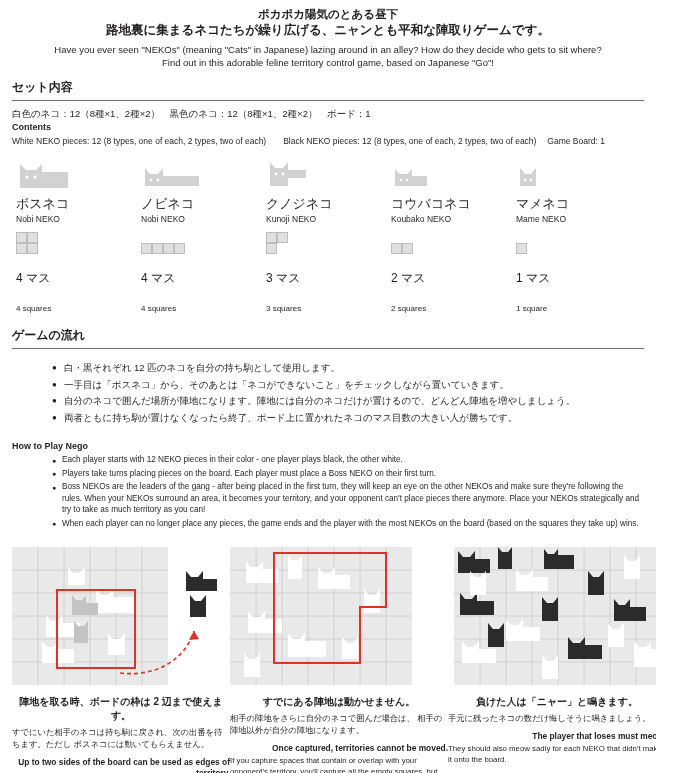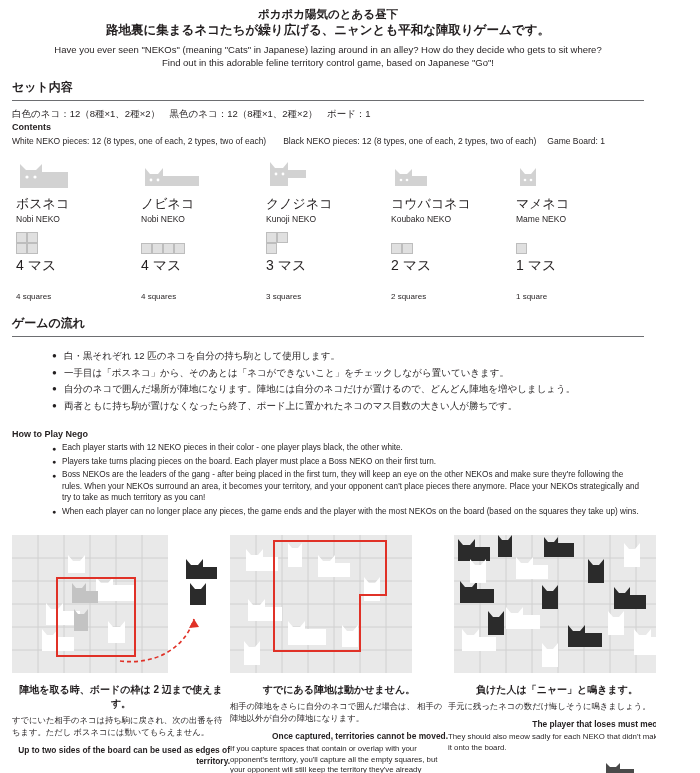--- a/index.html
+++ b/index.html
@@ -38,21 +38,21 @@
   
   .gallery {
     display: flex; justify-content: space-between;
     margin-top: 8px; padding: 0 4px;
   }
   .piece-col { width: 124px; }
   .piece-art { height: 36px; display: flex; align-items: flex-end; }
   .piece-name-jp { font-size: 13px; margin-top: 3px; }
   .piece-name-en { font-size: 8.5px; margin-top: 1px; }
   .piece-sq { margin-top: 8px; height: 22px; display: flex; align-items: flex-end; }
-  .piece-size-jp { font-size: 14px; margin-top: 3px; }
+  .piece-size-jp { font-size: 12px; margin-top: 16px; }
   .piece-size-en { font-size: 8px; color: #231f20; margin-top: 17px; }
 
   
   .rules-jp { margin-top: 11px; }
   .rules-jp li {
     font-size: 9.5px; line-height: 15.5px; list-style: none;
     position: relative; padding-left: 12px; margin-bottom: 1px;
   }
   .rules-jp li:before {
     content: "\25CF"; position: absolute; left: 0; top: 0; font-size: 8px;

